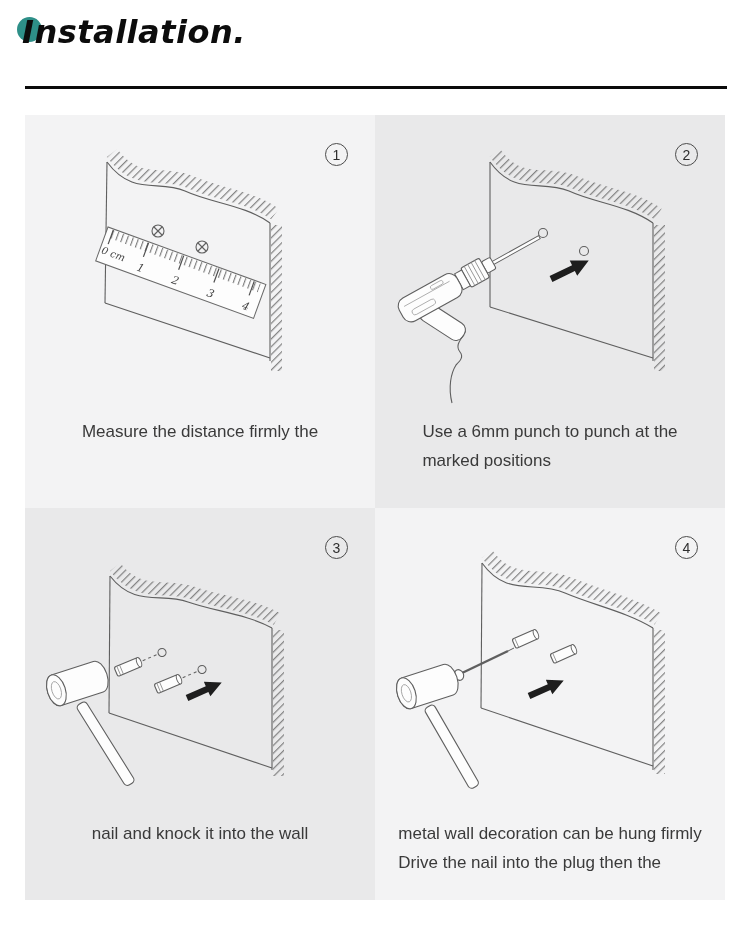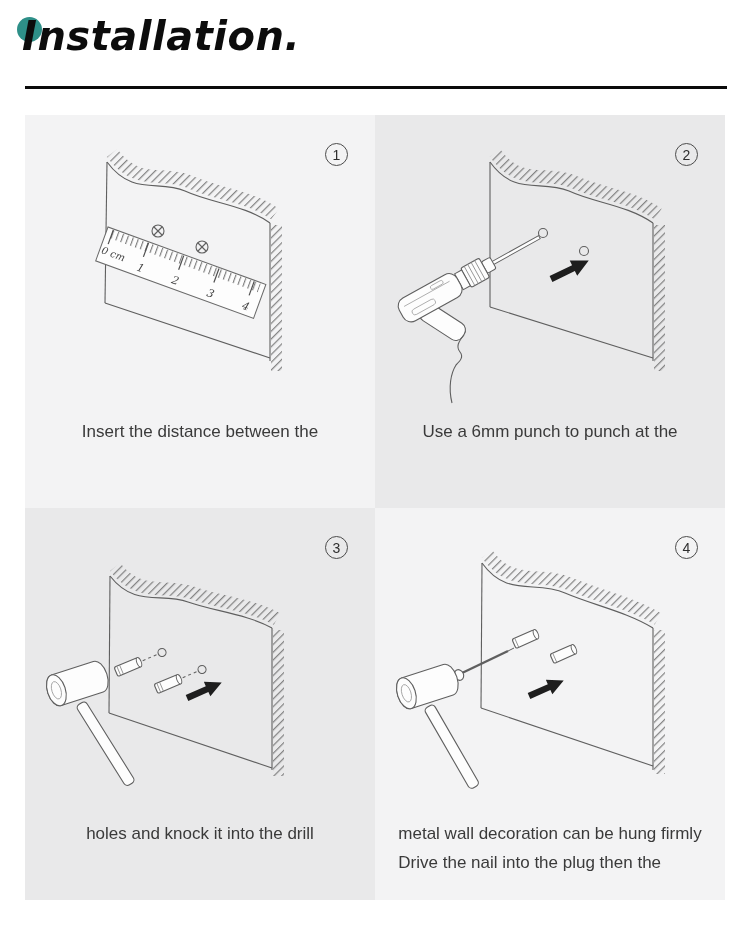--- a/index.html
+++ b/index.html
@@ -12,21 +12,21 @@
 
   
   .header { position:absolute; left:0; top:0; width:750px; height:115px; }
   .accent-dot {
     position:absolute; left:17px; top:17px; width:25px; height:25px;
     border-radius:50%; background:#2E8F88;
   }
   .page-title {
     position:absolute; left:22px; top:13px; margin:0;
     font-family:"DejaVu Sans", sans-serif;
-    font-size:40px; font-weight:bold; font-style:italic;
+    font-size:32px; font-weight:bold; font-style:italic;
     letter-spacing:0.5px; color:#0c0c0c; white-space:nowrap;
   }
   .divider {
     position:absolute; left:25px; top:86px; width:702px; height:3px;
     background:#0b0b0b;
   }
 
   
   .grid {
     position:absolute; left:25px; top:115px; width:700px; height:785px;
@@ -117,21 +117,21 @@
           <circle r="6" class="lineart"></circle>
           <line class="lineart" x1="-4" y1="-4" x2="4" y2="4"></line>
           <line class="lineart" x1="-4" y1="4" x2="4" y2="-4"></line>
         </g>
       </svg>
       <div class="step-badge">
         <span>1</span>
       </div>
       <div class="caption">
         <div class="caption-text">
-          <div>Insert the distance between the</div>
+          <div>Measure the distance firmly the</div>
         </div>
       </div>
     </div>
 
     <div class="panel dark row1 p2">
       <svg class="illus" width="350" height="300" viewBox="0 0 350 300">
         <g>
           <path d="M115,47 C140,82 166,64 194,76 C220,88 252,90 278,108" transform="translate(5,-9)" fill="none" stroke="url(#hatch)" stroke-width="13"></path>
           <path class="lineart" d="M115,47 C140,82 166,64 194,76 C220,88 252,90 278,108"></path>
           <rect x="279" y="110" width="11" height="146" fill="url(#hatch)"></rect>
@@ -162,20 +162,21 @@
           <rect x="20" y="-10" width="14" height="4" rx="2" stroke="#999999" fill="none" stroke-width="0.7"></rect>
         </g>
         <path class="lineart" d="M89,220 c-6,7 -8,12 -4,17 c4,5 0,9 -4,13 c-5,8 -8,22 -4,38"></path>
       </svg>
       <div class="step-badge">
         <span>2</span>
       </div>
       <div class="caption">
         <div class="caption-text">
           <div>Use a 6mm punch to punch at the</div>
+          <div>marked positions</div>
         </div>
       </div>
     </div>
 
     <div class="panel dark row2 p3">
       <svg class="illus" width="350" height="300" viewBox="0 0 350 300">
         <g>
           <path d="M85,68 C110,100 136,84 163,94 C188,103 222,106 247,120" transform="translate(5,-9)" fill="none" stroke="url(#hatch)" stroke-width="13"></path>
           <path class="lineart" d="M85,68 C110,100 136,84 163,94 C188,103 222,106 247,120"></path>
           <rect x="248" y="122" width="11" height="146" fill="url(#hatch)"></rect>
@@ -211,21 +212,21 @@
         </g>
         <g transform="translate(162,190) rotate(-24)">
           <path d="M0,3.2 L22,3.2 L22,8 L38,0 L22,-8 L22,-3.2 L0,-3.2 Z" fill="#1e1e1e"></path>
         </g>
       </svg>
       <div class="step-badge">
         <span>3</span>
       </div>
       <div class="caption">
         <div class="caption-text">
-          <div>holes and knock it into the drill</div>
+          <div>nail and knock it into the wall</div>
         </div>
       </div>
     </div>
 
     <div class="panel light row2 p4">
       <svg class="illus" width="350" height="300" viewBox="0 0 350 300">
         <g>
           <path d="M107,55 C132,90 160,72 190,85 C218,97 252,104 278,120" transform="translate(5,-9)" fill="none" stroke="url(#hatch)" stroke-width="13"></path>
           <path class="lineart" d="M107,55 C132,90 160,72 190,85 C218,97 252,104 278,120"></path>
           <rect x="279" y="122" width="11" height="144" fill="url(#hatch)"></rect>

